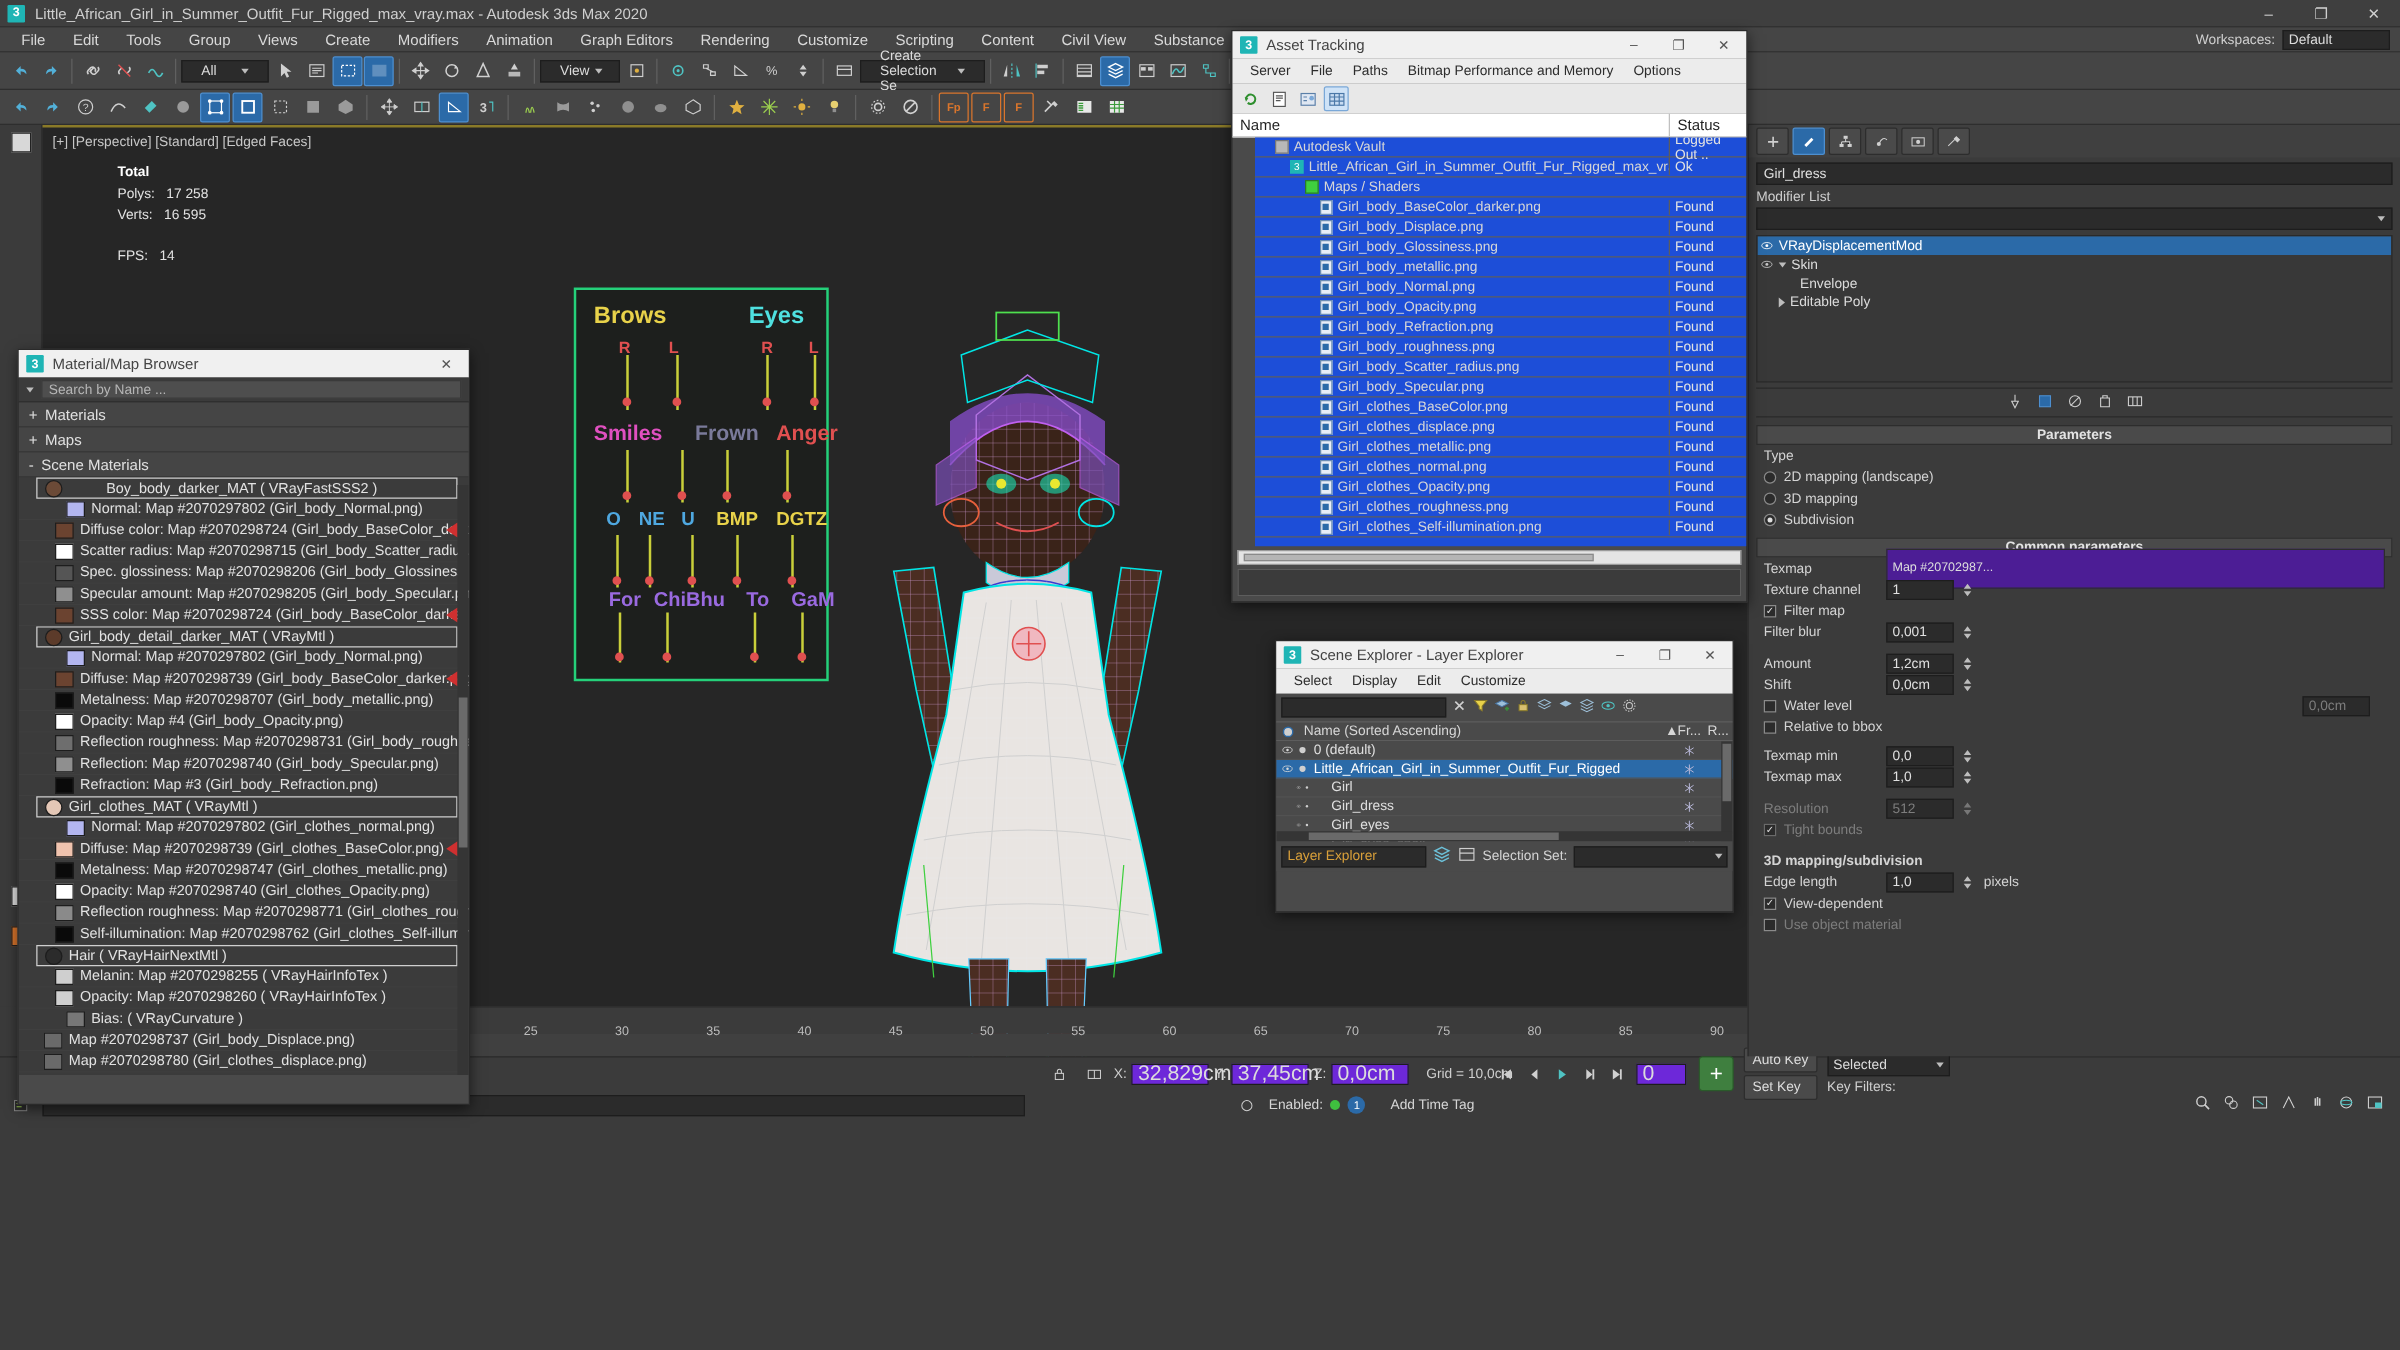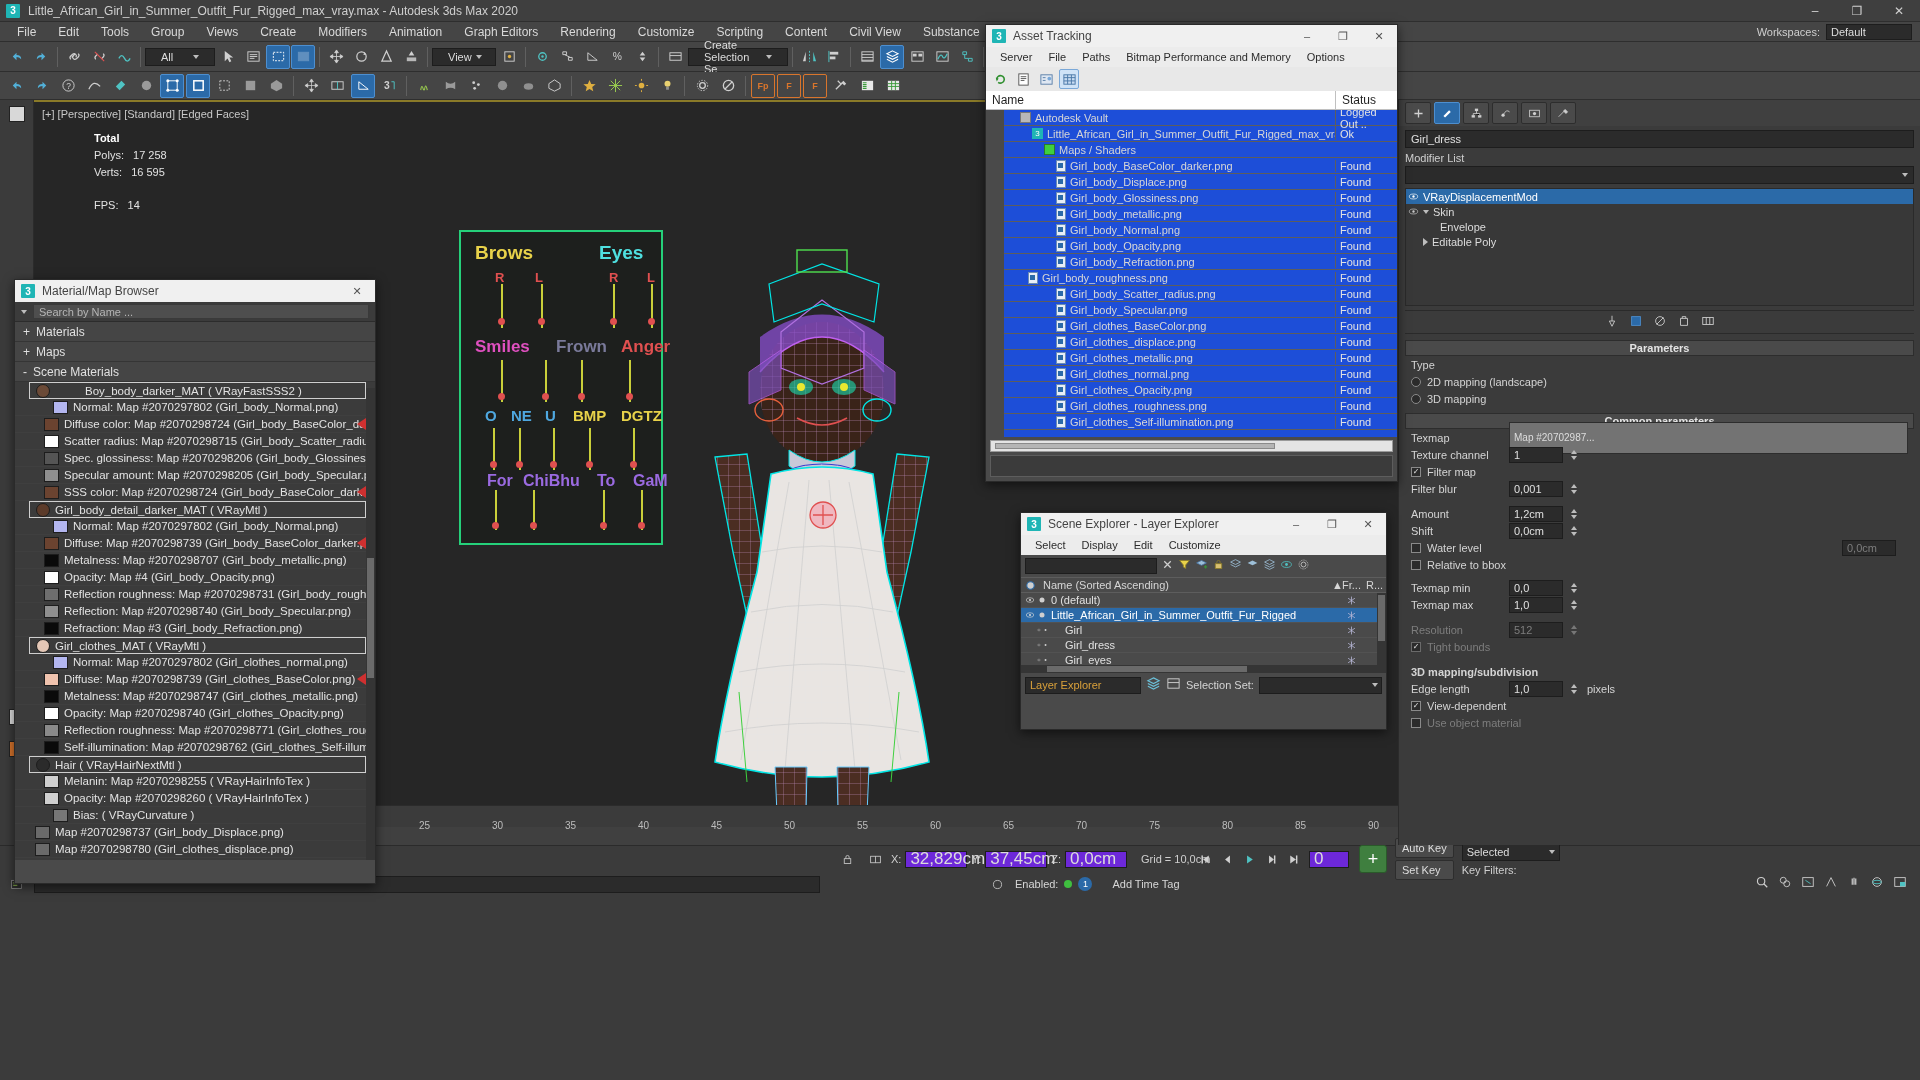--- a/index.html
+++ b/index.html
@@ -137,21 +137,21 @@
   .radio{width:10px;height:10px;border-radius:50%;border:1px solid #8a8a8a;background:#2b2b2b;display:inline-block;position:relative;}
   .radio.on::after{content:"";position:absolute;left:2px;top:2px;width:4px;height:4px;border-radius:50%;background:#e0e0e0;}
   .cbx{width:10px;height:10px;border:1px solid #8a8a8a;background:#2b2b2b;display:inline-flex;align-items:center;
        justify-content:center;font-size:8px;color:#e0e0e0;}
   .cbx.on{background:#2b2b2b;}
   .spin{width:54px;height:16px;background:#2b2b2b;border:1px solid #1d1d1d;font-size:11px;color:#e0e0e0;
         display:flex;align-items:center;padding-left:4px;}
   .spin.dim{color:#7d7d7d;}
   .spinarrows{width:10px;height:16px;display:flex;flex-direction:column;justify-content:center;align-items:center;}
   .plabel{min-width:92px;}
-  .mapbtn{flex:1;height:32px;background:#737373;border:1px solid #2d2d2d;font-size:10px;color:#ddd;
+  .mapbtn{flex:1;height:32px;background:#4c1d95;border:1px solid #2d2d2d;font-size:10px;color:#ddd;
           display:flex;align-items:center;padding-left:4px;margin-right:6px;overflow:hidden;white-space:nowrap;}
 
   
   .win{position:absolute;background:#4a4a4a;border:1px solid #2a2a2a;box-shadow:0 3px 10px rgba(0,0,0,.55);}
   .win-title{height:22px;background:#f0f0f0;display:flex;align-items:center;padding-left:6px;gap:7px;}
   .win-title .wt{font-size:12px;color:#444;}
   .win-title .wctrl{margin-left:auto;display:flex;}
   .wbtn{width:36px;height:22px;display:flex;align-items:center;justify-content:center;color:#555;font-size:11px;}
   .win-menu{height:20px;background:#ececec;display:flex;align-items:center;padding-left:6px;gap:0px;}
   .win-menu span{padding:0 8px;font-size:11px;color:#2c2c2c;}
@@ -1058,20 +1058,24 @@
         <span>Type</span>
       </div>
       <div class="prow">
         <span class="radio"></span>
         <span>2D mapping (landscape)</span>
       </div>
       <div class="prow">
         <span class="radio"></span>
         <span>3D mapping</span>
       </div>
+      <div class="prow">
+        <span class="radio on"></span>
+        <span>Subdivision</span>
+      </div>
     </div>
 
     <div class="rollout">
       <div class="rollout-hdr">Common parameters</div>
       <div class="prow">
         <span class="plabel">Texmap</span>
         <span class="mapbtn">Map #20702987...</span>
       </div>
       <div class="prow">
         <span class="plabel">Texture channel</span>
@@ -1451,21 +1455,21 @@
           <div class="at-status">Found</div>
         </div>
         <div class="at-row">
           <div class="at-name" style="padding-left: 52px;">
             <span class="fileicon"></span>
             <span style="overflow: hidden; text-overflow: clip;">Girl_body_Refraction.png</span>
           </div>
           <div class="at-status">Found</div>
         </div>
         <div class="at-row">
-          <div class="at-name" style="padding-left: 24px;">
+          <div class="at-name" style="padding-left: 52px;">
             <span class="fileicon"></span>
             <span style="overflow: hidden; text-overflow: clip;">Girl_body_roughness.png</span>
           </div>
           <div class="at-status">Found</div>
         </div>
         <div class="at-row">
           <div class="at-name" style="padding-left: 52px;">
             <span class="fileicon"></span>
             <span style="overflow: hidden; text-overflow: clip;">Girl_body_Scatter_radius.png</span>
           </div>

